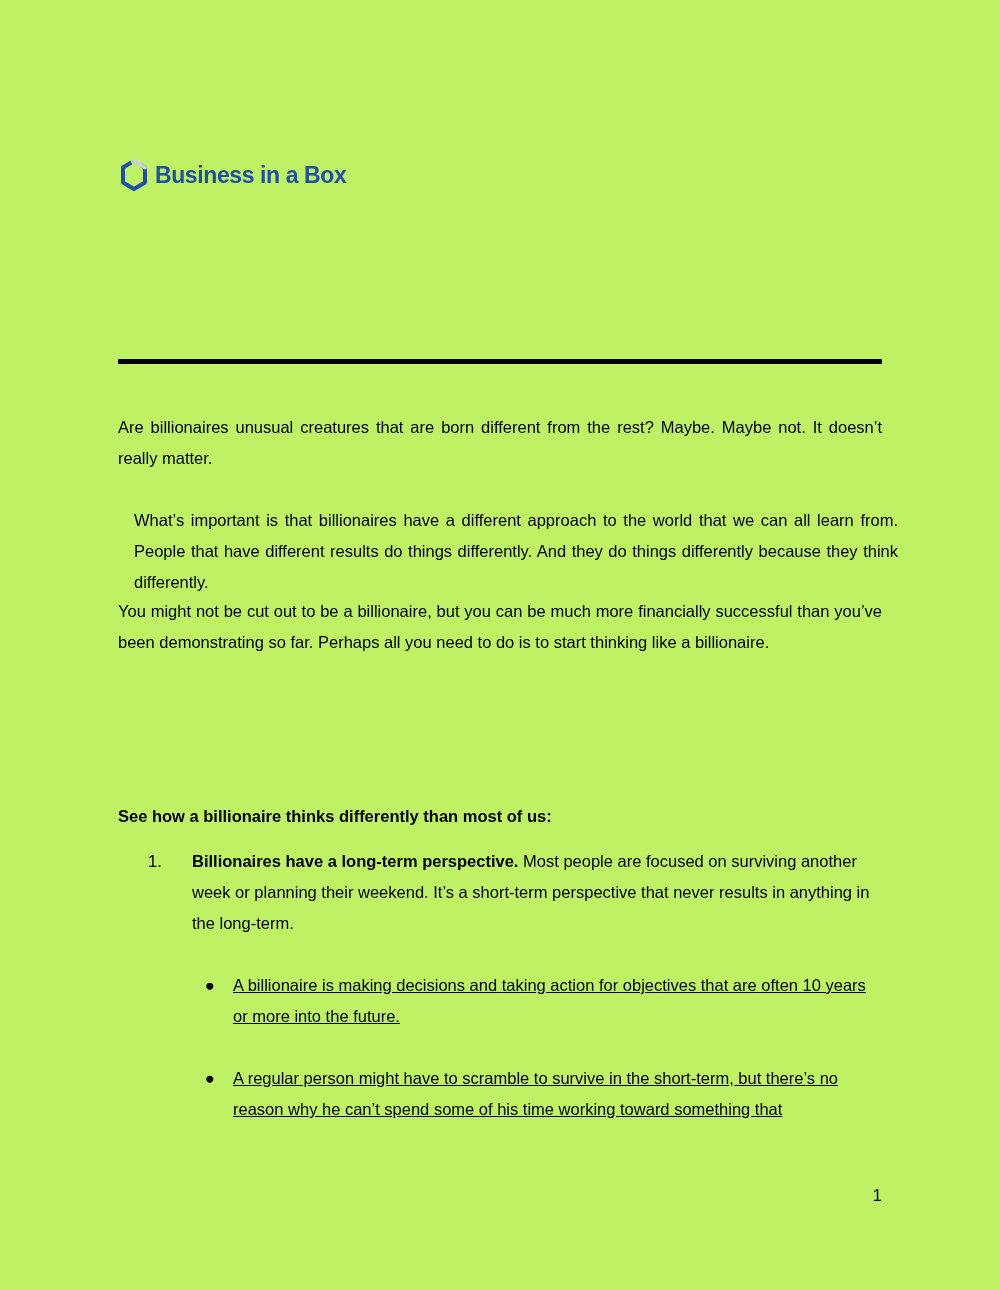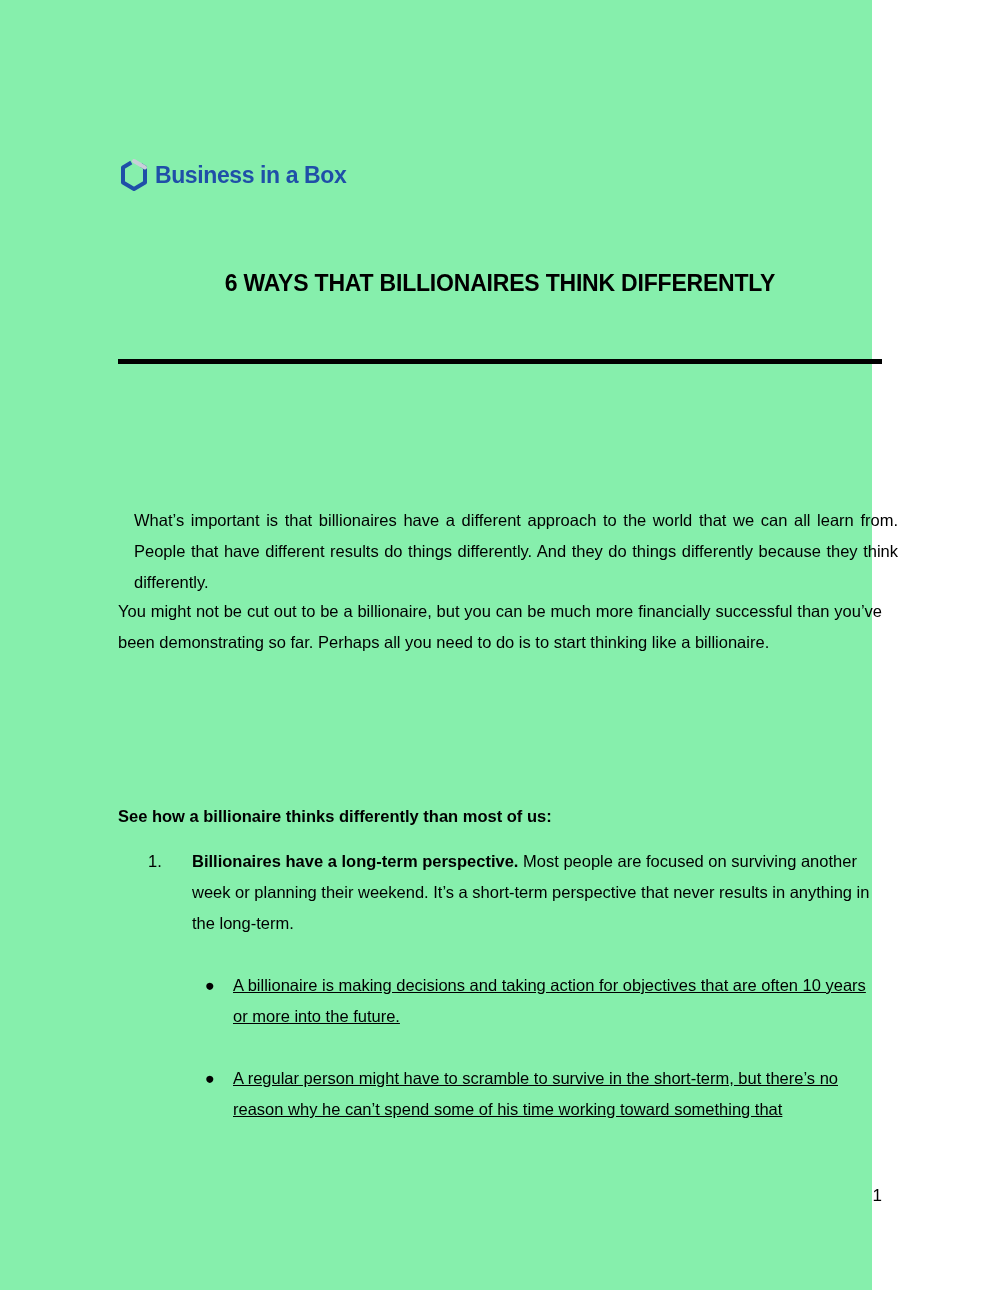--- a/index.html
+++ b/index.html
@@ -1,17 +1,17 @@
 <!DOCTYPE html>
 <html><head>
   <meta charset="utf-8">
   <style>
     html, body { margin: 0; padding: 0; background: #ffffff; }
     body { width: 1000px; height: 1290px; position: relative; overflow: hidden; font-family: "Liberation Sans", sans-serif; color: #000; }
-    .page { position: absolute; left: 0; top: 0; width: 872px; height: 1290px; background: #86efac; }
+    .page { position: absolute; left: 0; top: 0; width: 1000px; height: 1290px; background: #bef264; }
     .logo { position: absolute; left: 119px; top: 157px; height: 36px; display: flex; align-items: center; }
     .logo svg { width: 30px; height: 34px; display: block; }
     .logo-text { margin-left: 6px; font-family: "Liberation Sans", sans-serif; font-weight: bold; font-size: 23px; color: #1f4fa8; letter-spacing: -0.4px; }
     .title { position: absolute; left: 118px; width: 764px; top: 270px; text-align: center; font-weight: bold; font-size: 23px; letter-spacing: -0.2px; }
     .rule { position: absolute; left: 118px; width: 764px; top: 359px; height: 5px; background: #000; }
     .para { position: absolute; left: 118px; width: 764px; font-size: 16.5px; line-height: 31px; text-align: justify; }
     .p1 { top: 412px; }
     .p2 { top: 505px; margin-left: 16px; }
     .p3 { top: 596px; }
     .subhead { position: absolute; left: 118px; top: 801px; font-size: 16.5px; font-weight: bold; line-height: 31px; }
@@ -33,24 +33,24 @@
   <div class="logo">
     <span>
       <svg viewBox="0 0 30 34" xmlns="http://www.w3.org/2000/svg">
         <path d="M15 3 L26 9.5 L26 24.5 L15 31 L4 24.5 L4 9.5 Z" fill="none" stroke="#1f4fa8" stroke-width="4" stroke-linejoin="round" stroke-dasharray="70 20" stroke-dashoffset="-8"></path>
         <path d="M15 3 L26 9.5" fill="none" stroke="#c9cfd9" stroke-width="4" stroke-linecap="round"></path>
       </svg>
     </span>
     <span class="logo-text">Business in a Box</span>
   </div>
 
-  <div class="title">6 WAYS THAT BILLIONAIRES THINK DIFFERENTLY</div>
 
   <div class="rule"></div>
 
+  <div class="para p1">Are billionaires unusual creatures that are born different from the rest? Maybe. Maybe not. It doesn’t really matter.</div>
   <div class="para p2">What’s important is that billionaires have a different approach to the world that we can all learn from. People that have different results do things differently. And they do things differently because they think differently.</div>
   <div class="para p3">You might not be cut out to be a billionaire, but you can be much more financially successful than you’ve been demonstrating so far. Perhaps all you need to do is to start thinking like a billionaire.</div>
 
   <div class="subhead">See how a billionaire thinks differently than most of us:</div>
 
   <div class="list-item">
     <span class="num">1.</span>
     <div class="body"><b>Billionaires have a long-term perspective.</b><span> Most people are focused on surviving another week or planning their weekend. It’s a short-term perspective that never results in anything in the long-term.</span></div>
   </div>
 

